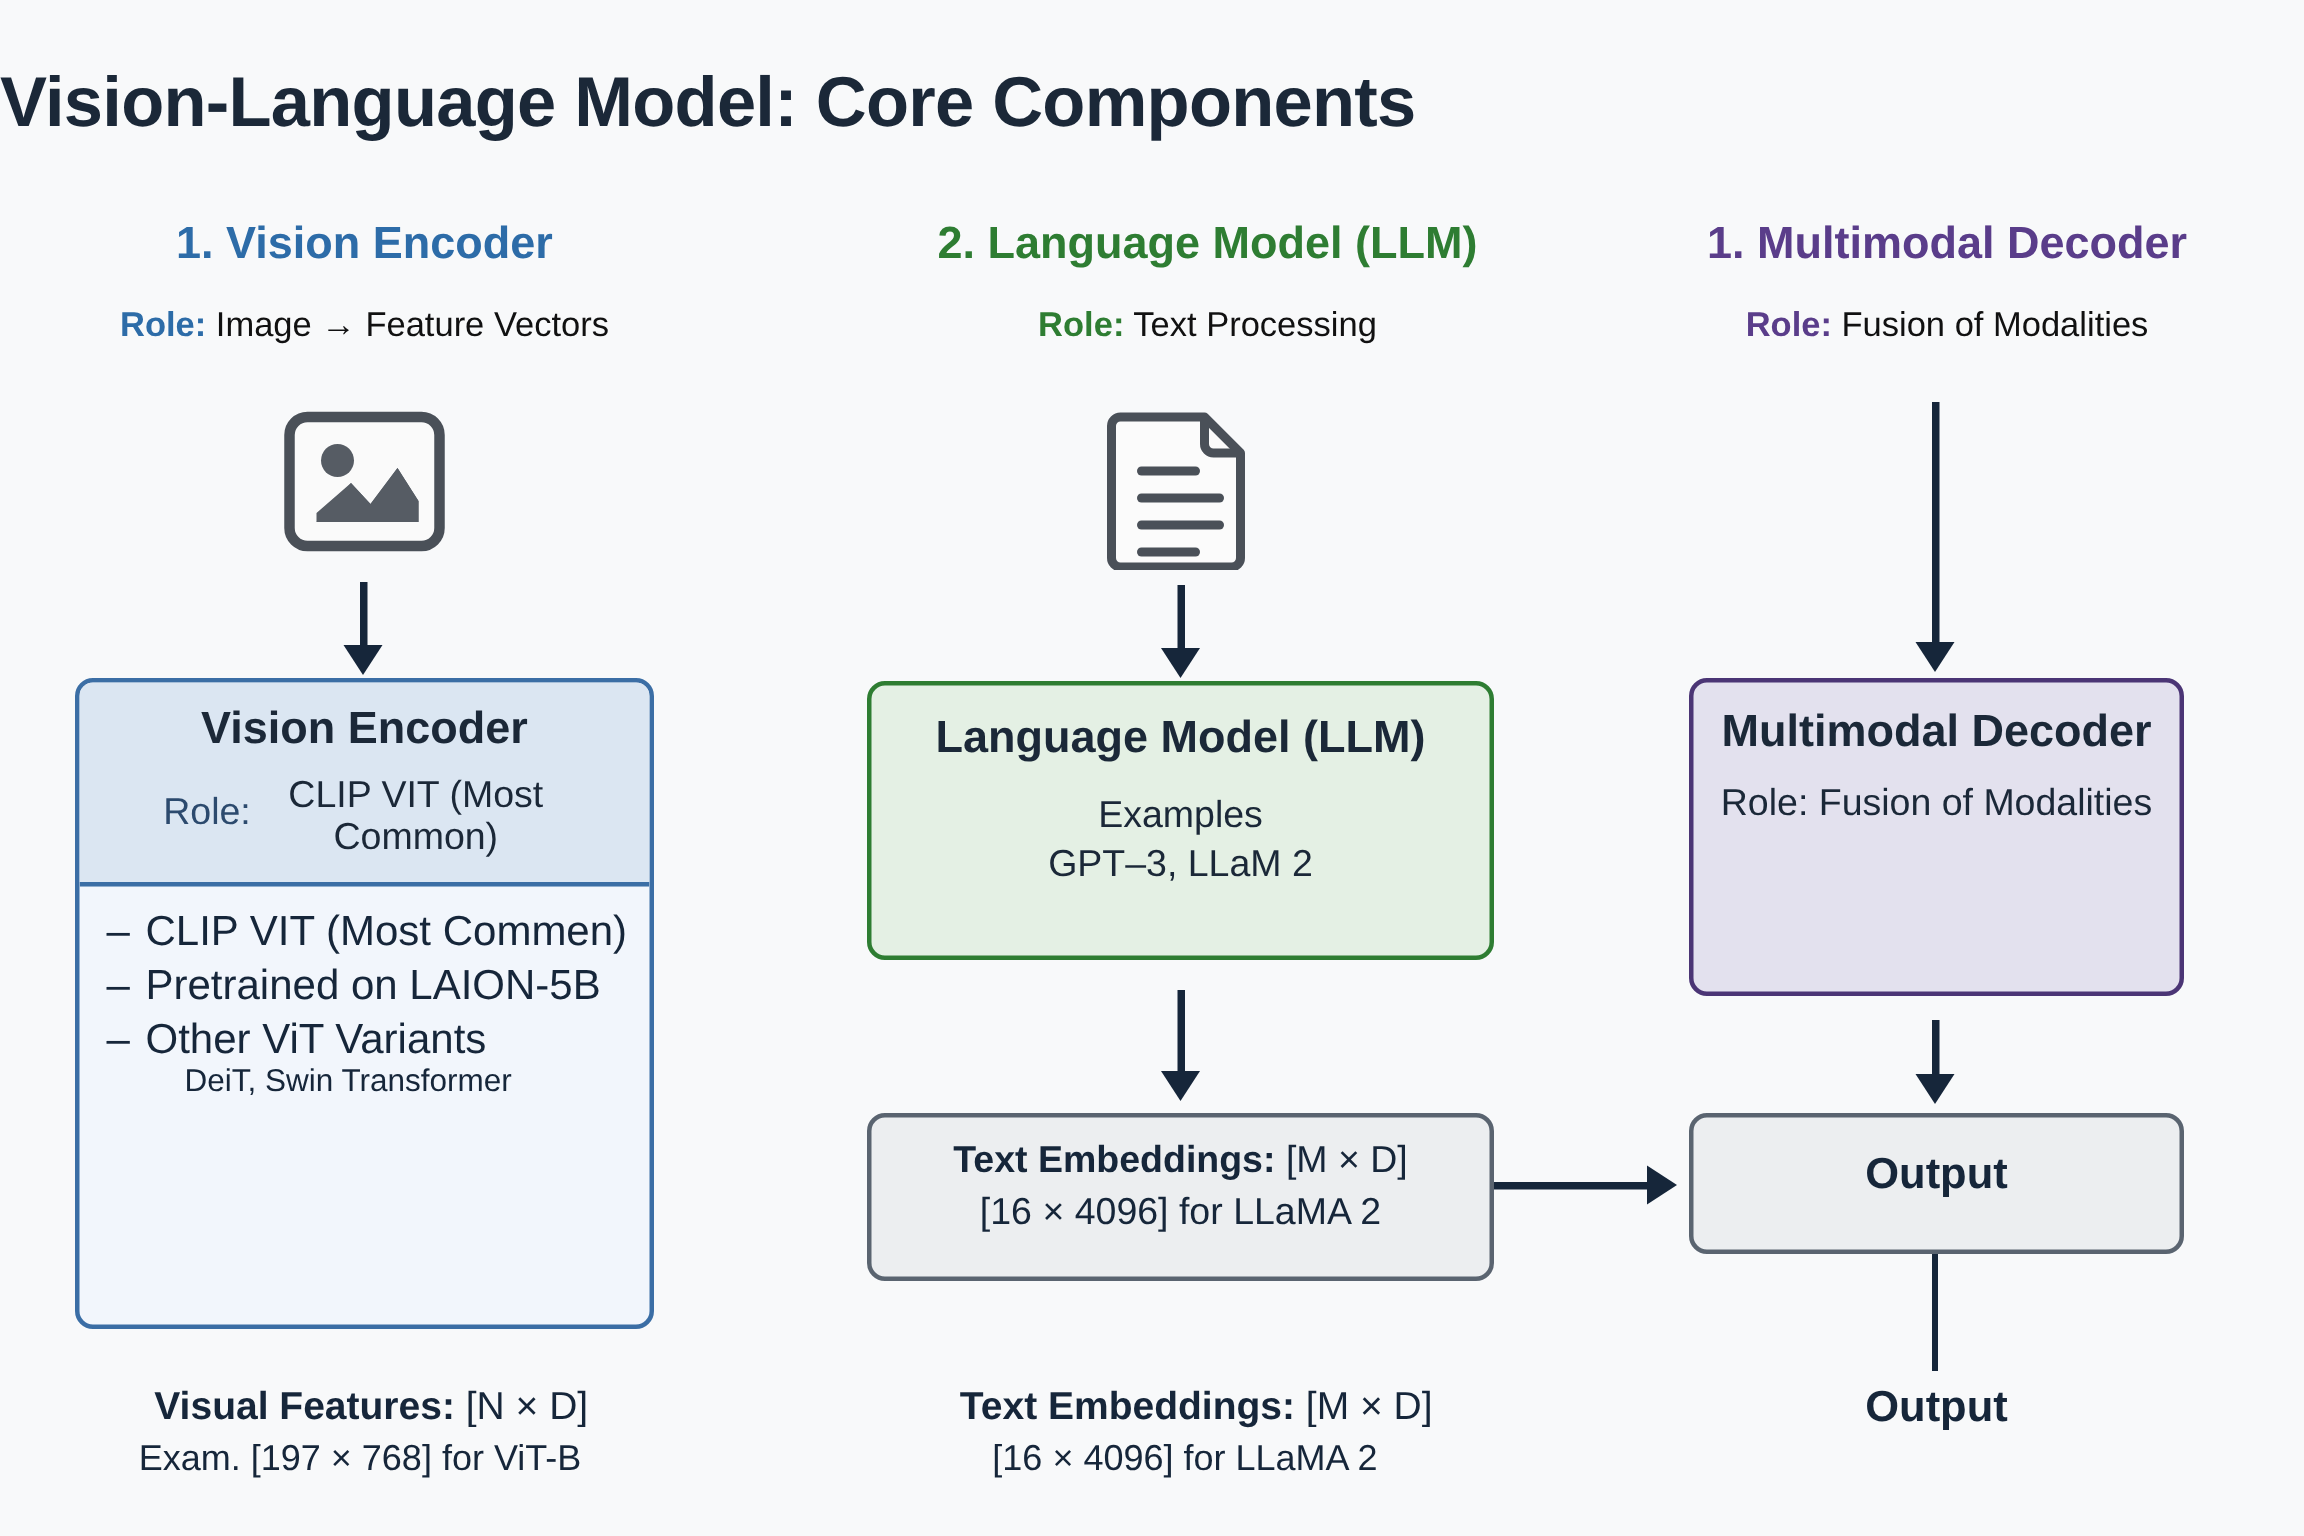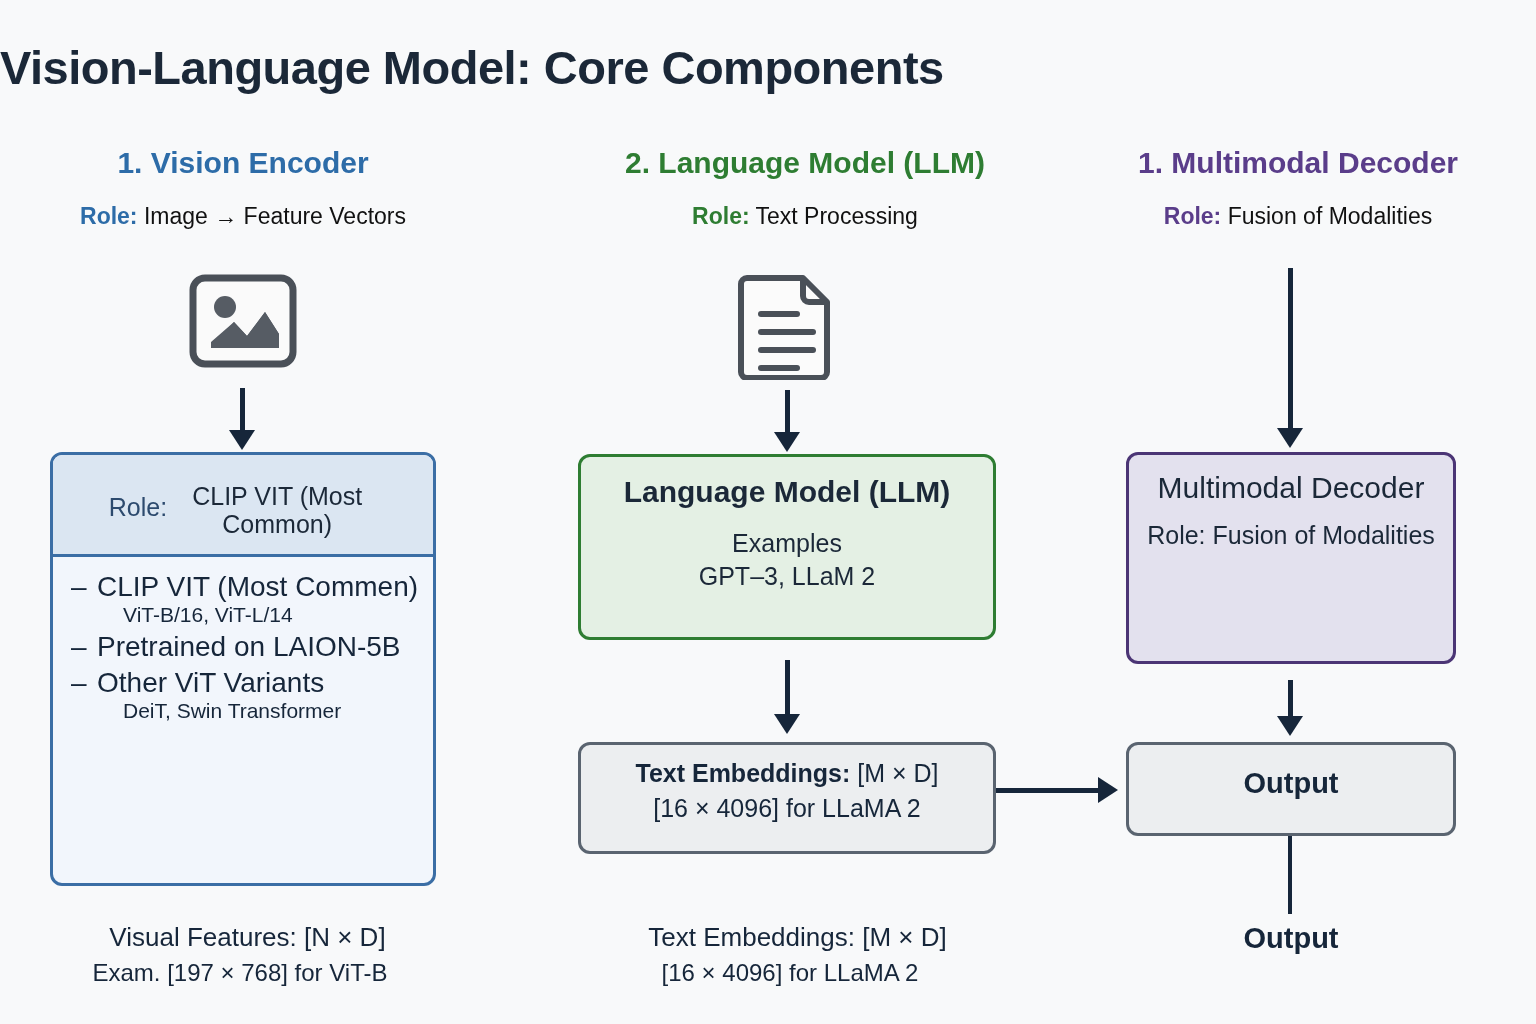--- a/index.html
+++ b/index.html
@@ -136,21 +136,21 @@
   #llm-sub2 { font-size: 25px; color: #1b2838; margin-top: 4px; }
 
   #decoder-box {
     left: 1126px; top: 452px; width: 330px; height: 212px;
     border: 3px solid #4b3575;
     background: #e3e1ee;
     text-align: center;
     padding-top: 16px;
     box-sizing: border-box;
   }
-  #decoder-title { font-size: 30px; font-weight: normal; color: #1b2838; line-height: 1.15; }
+  #decoder-title { font-size: 30px; font-weight: bold; color: #1b2838; line-height: 1.15; }
   #decoder-role { font-size: 25px; color: #1b2838; margin-top: 14px; line-height: 1.2; }
 
   #text-emb-box {
     left: 578px; top: 742px; width: 418px; height: 112px;
     border: 3px solid #5a6470;
     background: #eceef0;
     text-align: center;
     padding-top: 14px;
     box-sizing: border-box;
   }
@@ -168,21 +168,21 @@
   }
   #output-title { font-size: 29px; font-weight: bold; color: #16263a; }
 
   
   .caption {
     text-align: center;
     color: #16263a;
     white-space: nowrap;
   }
   .cap-l1 { font-size: 26px; }
-  .cap-l1 b { font-weight: normal; margin-left: 15px; }
+  .cap-l1 b { font-weight: bold; margin-left: 15px; }
   .cap-l2 { font-size: 24px; margin-top: 6px; }
 
   #cap-visual { left: 30px;  top: 922px; width: 420px; }
   #cap-text   { left: 560px; top: 922px; width: 460px; }
   #cap-output { left: 1126px;top: 922px; width: 330px; font-size: 29px; font-weight: bold; }
 </style>
 </head>
 <body>
 
 <div id="canvas">
@@ -239,31 +239,31 @@
   <div class="abs arrow-line" style="left:1288px; top:680px; height:40px;"></div>
   <div class="abs arrow-head" style="left:1277px; top:716px;"></div>
 
   <div class="abs" style="left:996px; top:788px; width:106px; height:5px; background:#16263a;"></div>
   <div class="abs arrow-head-right" style="left:1098px; top:777px;"></div>
 
   <div class="abs arrow-line" style="left:1288px; top:836px; width:4px; height:78px;"></div>
 
   <div class="abs box" id="vision-box">
     <div id="vision-box-header">
+      <div id="vision-title">Vision Encoder</div>
       <div id="vision-role-row">
         <span id="vision-role-key">Role:</span>
         <span id="vision-role-val">CLIP VIT (Most Common)</span>
       </div>
     </div>
     <div id="vision-list">
       <div class="vl-item">
         <div class="vl-main">
           <span class="vl-dash">–</span><span>CLIP VIT (Most Commen)</span>
         </div>
-        <div class="vl-sub">ViT-B/16, ViT-L/14</div>
       </div>
       <div class="vl-item">
         <div class="vl-main">
           <span class="vl-dash">–</span><span>Pretrained on LAION-5B</span>
         </div>
       </div>
       <div class="vl-item">
         <div class="vl-main">
           <span class="vl-dash">–</span><span>Other ViT Variants</span>
         </div>

